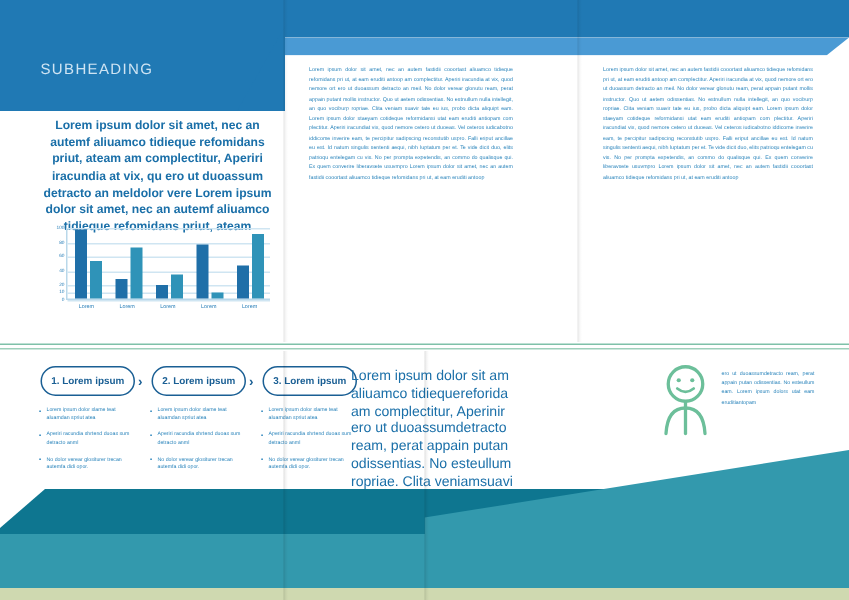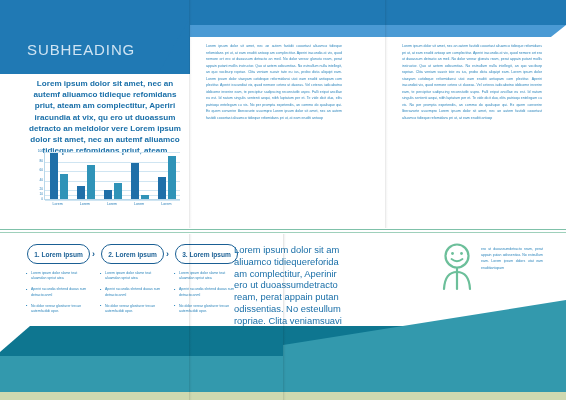--- a/index.html
+++ b/index.html
@@ -40,21 +40,21 @@
     background: #2079b4;
   }
   .hdr-mid-right {
     position: absolute; left: 190px; top: 25px; width: 376px; height: 12px;
     background: #4a9ad4;
     clip-path: polygon(0 0, 100% 0, 96% 100%, 0 100%);
   }
 
   .subheading {
     position: absolute; left: 27px; top: 41px;
-    font-size: 15px; letter-spacing: 0.9px;
+    font-size: 10px; letter-spacing: 0.9px;
     color: #cfe4f3; font-weight: 400;
   }
 
   
   .intro {
     position: absolute; left: 27px; top: 78px; width: 156px;
     font-size: 8.1px; line-height: 11.2px;
     color: #1a6fa8; font-weight: 700; text-align: center;
   }
 

